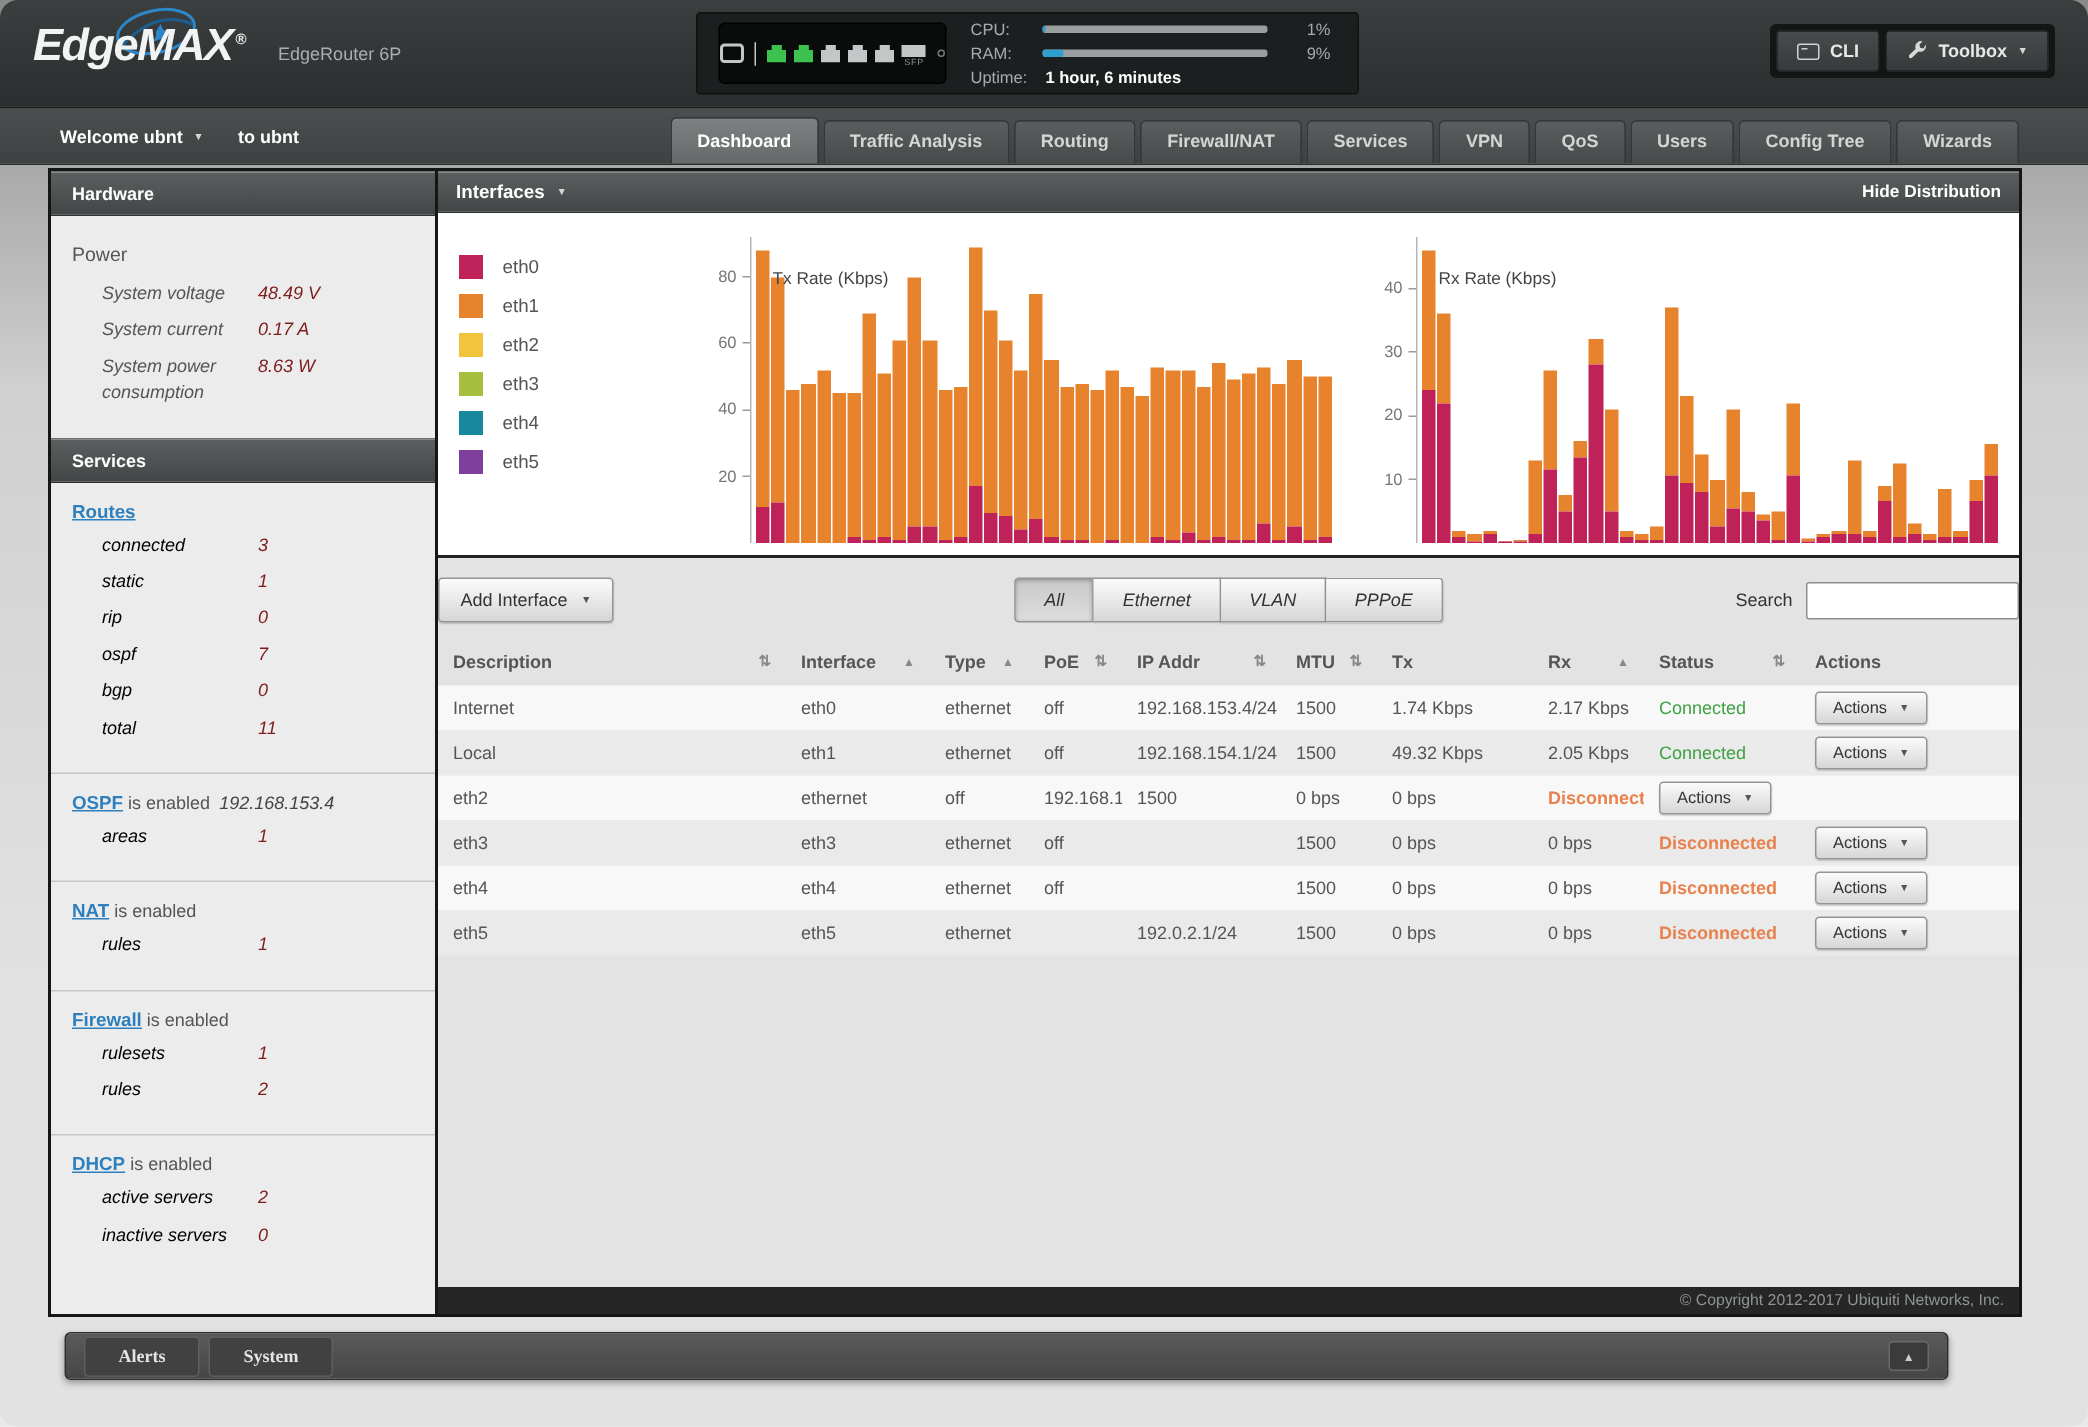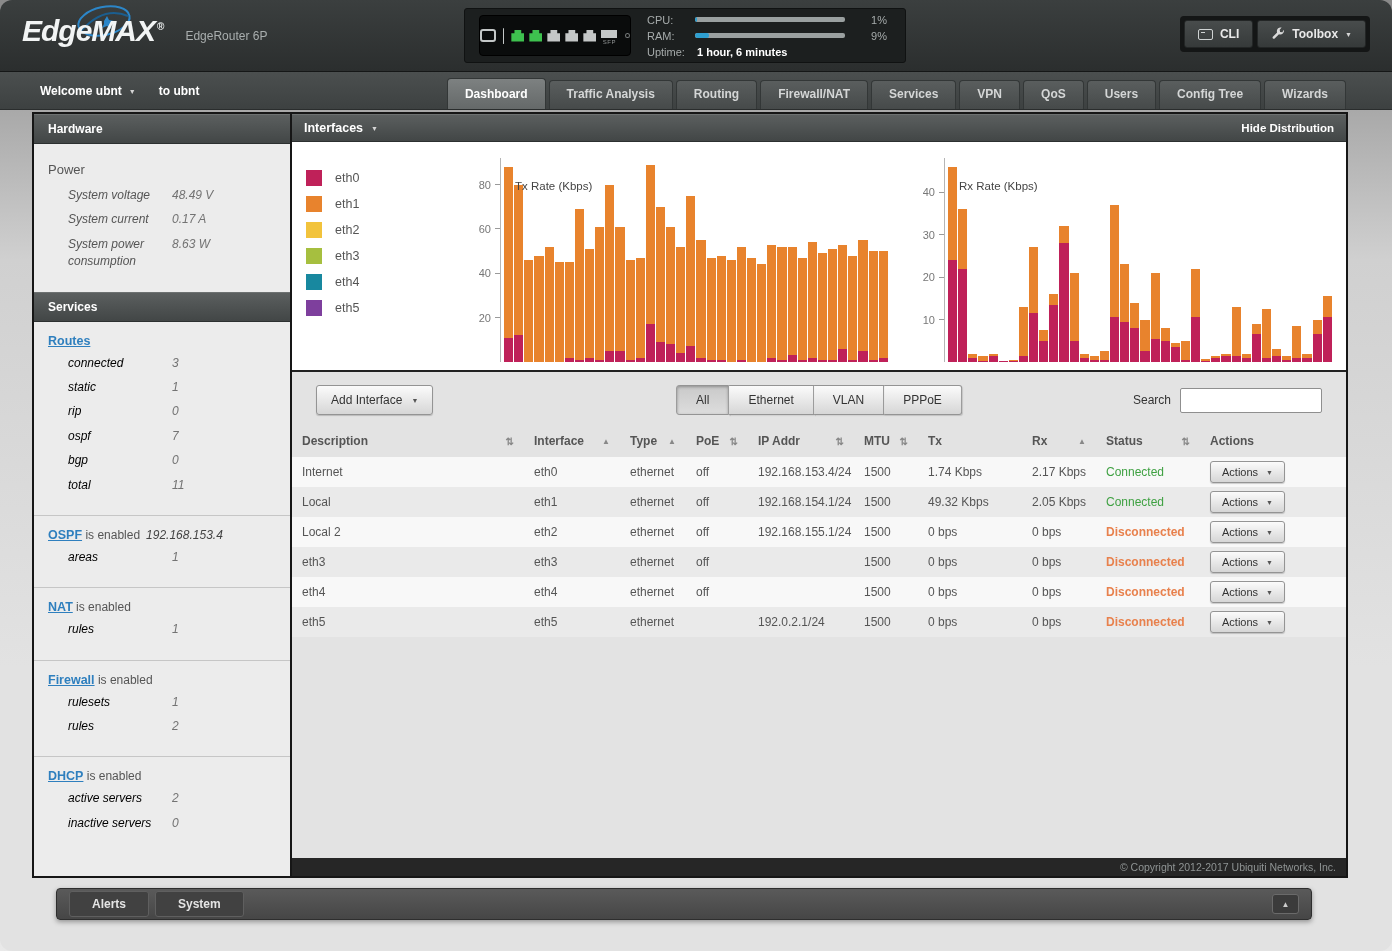--- a/index.html
+++ b/index.html
@@ -72,21 +72,21 @@
 
   
   .sidebar { width:258px; flex-shrink:0; border-right:2px solid #161616; background:#ececec;
     font-size:12px; overflow:hidden; }
   .side-header { background:linear-gradient(180deg,#5b5f5f,#424646); color:#fff; font-weight:bold;
     font-size:12px; padding:7px 14px; border-top:1px solid #6d7171; border-bottom:1px solid #2c3030; }
   .side-block { padding:12px 14px 14px; color:#555; }
   .block-title { font-size:13px; margin:6px 0 10px; color:#555; }
   .kv-row { display:flex; align-items:flex-start; margin:7px 0; padding-left:20px;font-style:italic; }
   .kv-label { width:104px; flex-shrink:0; line-height:1.45; }
-  .kv-value { color:#737373; line-height:1.45; }
+  .kv-value { color:#7f1d1d; line-height:1.45; }
   .svc-block { padding:12px 14px 14px; }
   .svc-block + .svc-block { border-top:1px solid #c6c6c6; }
   .svc-head { margin-bottom:4px; color:#555; }
   .side-link { color:#2e7fbe; font-weight:bold; text-decoration:underline; cursor:pointer; font-size:12.5px; }
   .svc-note { font-style:italic; color:#444; margin-left:6px; }
 
   
   .main { flex:1; display:flex; flex-direction:column; background:#e3e3e3; min-width:0; }
   .panel-header { background:linear-gradient(180deg,#5b5f5f,#424646); color:#fff;
     display:flex; align-items:center; gap:8px; padding:6px 12px; font-size:12.5px; font-weight:bold;
@@ -104,28 +104,28 @@
   .y-tick { position:absolute; right:0; transform:translateY(50%); display:flex; align-items:center; gap:4px;
     font-size:11px; color:#777; }
   .y-tick .dash { width:5px; height:1px; background:#9a9a9a; }
   .plot { flex:1; border-left:1px solid #b5b5b5; display:flex; align-items:flex-end; padding:0 3px; position:relative; }
   .chart-title { position:absolute; top:22px; left:14px; font-size:11.5px; color:#444; }
   .bar { flex:1; margin-right:1px; display:flex; flex-direction:column; justify-content:flex-end; height:100%; }
   .seg { width:100%; }
 
   
   .table-section { flex:1; display:flex; flex-direction:column; }
-  .toolbar { display:flex; align-items:center; padding:13px 24px; position:relative; }
+  .toolbar { display:flex; align-items:center; padding:13px 0; position:relative; }
   .btn { display:inline-flex; align-items:center; gap:9px; background:linear-gradient(180deg,#fbfbfb,#d6d6d6);
     border:1px solid #949494; border-radius:3px; color:#333; font-size:12px; padding:7px 14px;
     box-shadow:0 1px 1px rgba(0,0,0,.18); cursor:pointer; white-space:nowrap; }
   .btn .caret { color:#555; }
   .filter-group { position:absolute; left:50%; transform:translateX(-50%); display:flex; }
   .filter-btn { background:linear-gradient(180deg,#fbfbfb,#d6d6d6); border:1px solid #949494; border-left-width:0;
-    padding:7px 19px; font-size:12px; color:#333; cursor:pointer; box-shadow:0 1px 1px rgba(0,0,0,.15); }
+    padding:7px 19px; font-size:12px; color:#333; cursor:pointer; box-shadow:0 1px 1px rgba(0,0,0,.15);font-style:italic; }
   .filter-btn:first-child { border-left-width:1px; border-radius:3px 0 0 3px; }
   .filter-btn:last-child { border-radius:0 3px 3px 0; }
   .filter-btn.active { background:linear-gradient(180deg,#c9c9c9,#dddddd); box-shadow:inset 0 1px 3px rgba(0,0,0,.3); }
   .search-wrap { margin-left:auto; display:flex; align-items:center; gap:9px; font-size:12px; color:#333; }
   .search-input { width:142px; height:25px; border:1px solid #8f8f8f; border-radius:2px; background:#fff;
     padding:0 6px; font-size:12px; font-family:"Liberation Sans",sans-serif; }
 
   .t-row { display:grid; grid-template-columns:232px 96px 66px 62px 106px 64px 104px 74px 104px 1fr; align-items:center; }
   .t-head { font-weight:bold; font-size:11px; color:#444; }
   .t-head .t-cell { display:flex; justify-content:space-between; align-items:center; padding:6px 10px 9px; }
@@ -138,23 +138,23 @@
   .status-disconnected { color:#e8814d;font-weight:bold; }
   .actions-cell { padding:4px 10px; }
   .actions-btn { padding:4px 11px; font-size:11px; gap:8px; }
   .showing { padding:9px 12px; font-size:11px; color:#333; border-top:1px solid #c4c4c4; font-weight:bold; }
   .table-filler { flex:1; }
 
   .copyright { height:18px; background:#262626; color:#8f9494; font-size:10.5px;
     display:flex; align-items:center; justify-content:flex-end; padding:0 10px; }
 
   
-  .dock { margin:10px 0 0 24px; width:1256px; height:32px;
+  .dock { margin:10px 0 0 11px; width:1256px; height:32px;
     background:linear-gradient(180deg,#5a5a5a,#464646); border:1px solid #2e2e2e; border-radius:4px;
-    display:flex; align-items:center; padding:0 12px; gap:6px; box-shadow:0 2px 5px rgba(0,0,0,.35); }
+    display:flex; align-items:center; padding:0 12px; gap:6px; box-shadow:0 2px 5px rgba(0,0,0,.35);font-family:Liberation Serif, serif; }
   .dock-tab { background:#414141; border:1px solid #5f5f5f; border-radius:3px; color:#e4e4e4;
     font-size:12px; font-weight:bold; padding:5px 22px; cursor:pointer; }
   .collapse-btn { margin-left:auto; width:27px; height:20px; background:#3b3b3b; border:1px solid #6a6a6a;
     border-radius:3px; color:#ccc; font-size:8px; display:flex; align-items:center; justify-content:center; cursor:pointer; }
 </style>
 </head>
 <body>
 
 <div class="window">
 
@@ -795,21 +795,20 @@
                 <div class="t-cell">1500</div>
                 <div class="t-cell">49.32 Kbps</div>
                 <div class="t-cell">2.05 Kbps</div>
                 <div class="t-cell status-connected">Connected</div>
                 <div class="t-cell actions-cell"><div class="btn actions-btn">
                     <div>Actions</div>
                     <div class="caret">▼</div>
                   </div></div>
               </div>
               <div class="t-row">
-                <div class="t-cell">Local 2</div>
                 <div class="t-cell">eth2</div>
                 <div class="t-cell">ethernet</div>
                 <div class="t-cell">off</div>
                 <div class="t-cell">192.168.155.1/24</div>
                 <div class="t-cell">1500</div>
                 <div class="t-cell">0 bps</div>
                 <div class="t-cell">0 bps</div>
                 <div class="t-cell status-disconnected">Disconnected</div>
                 <div class="t-cell actions-cell"><div class="btn actions-btn">
                     <div>Actions</div>

